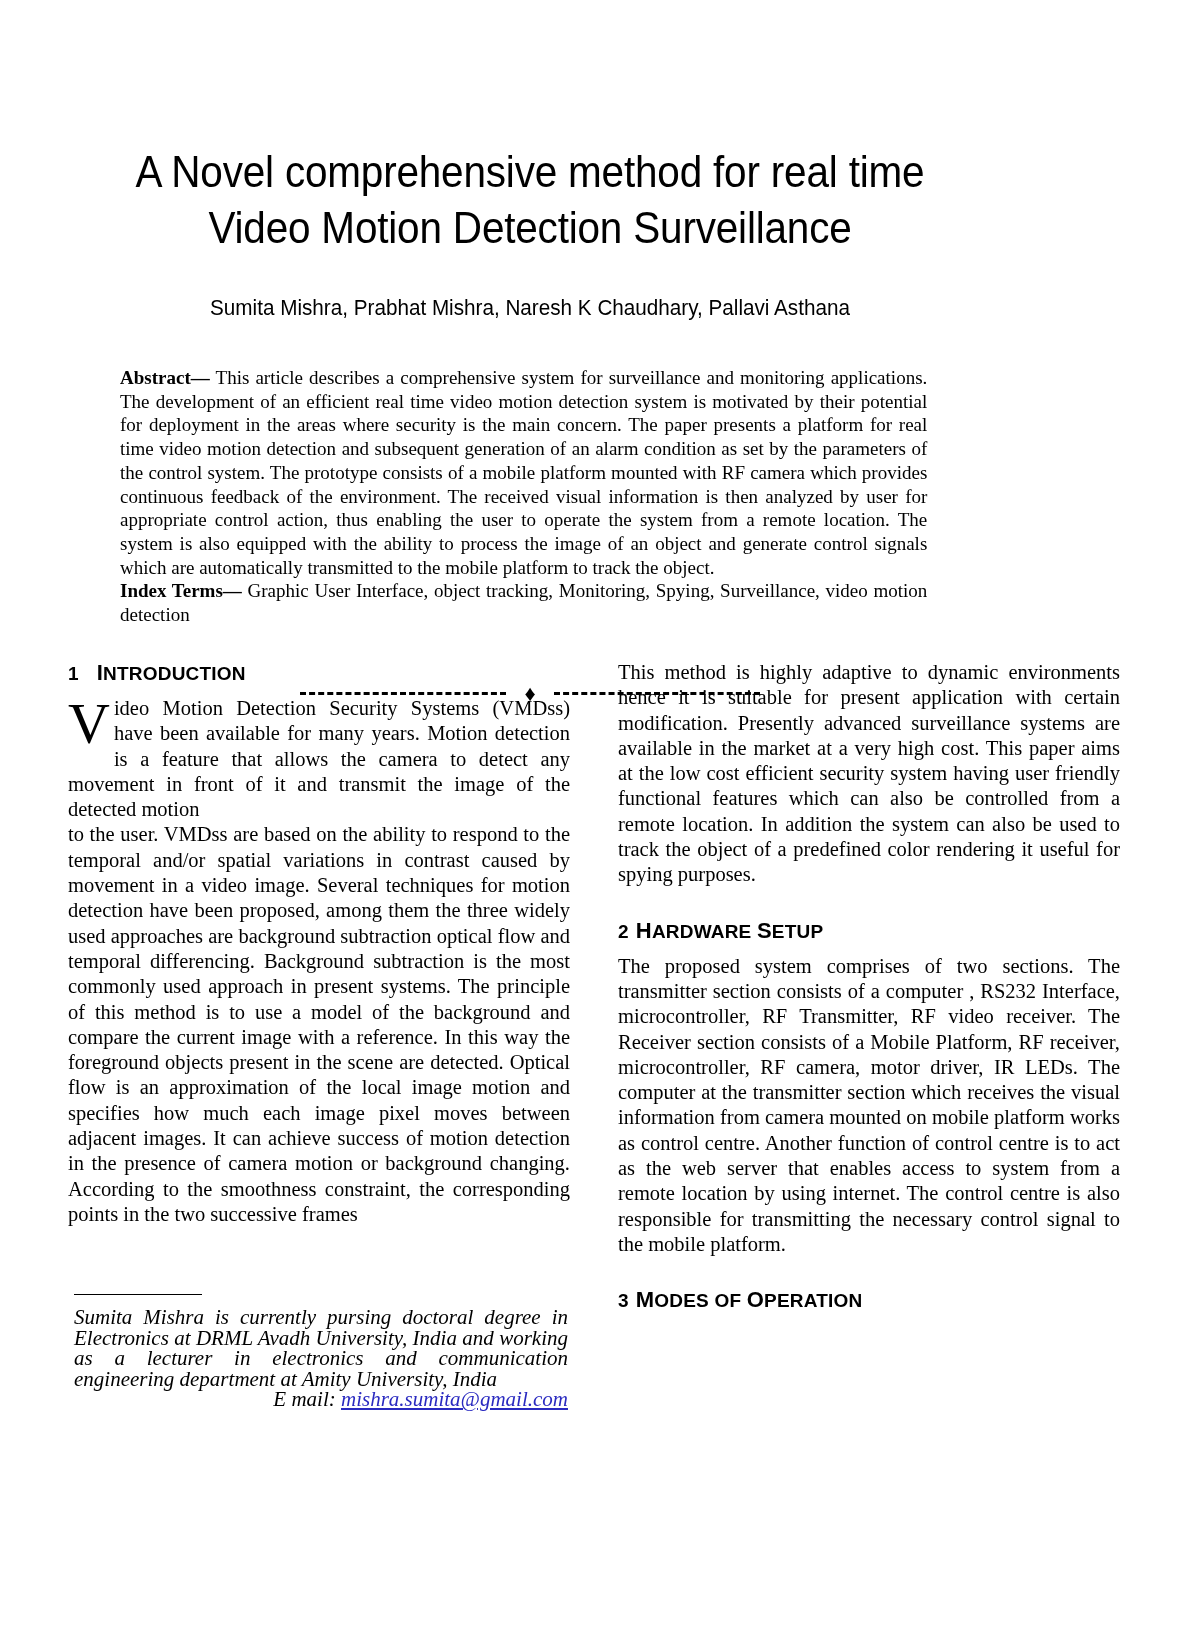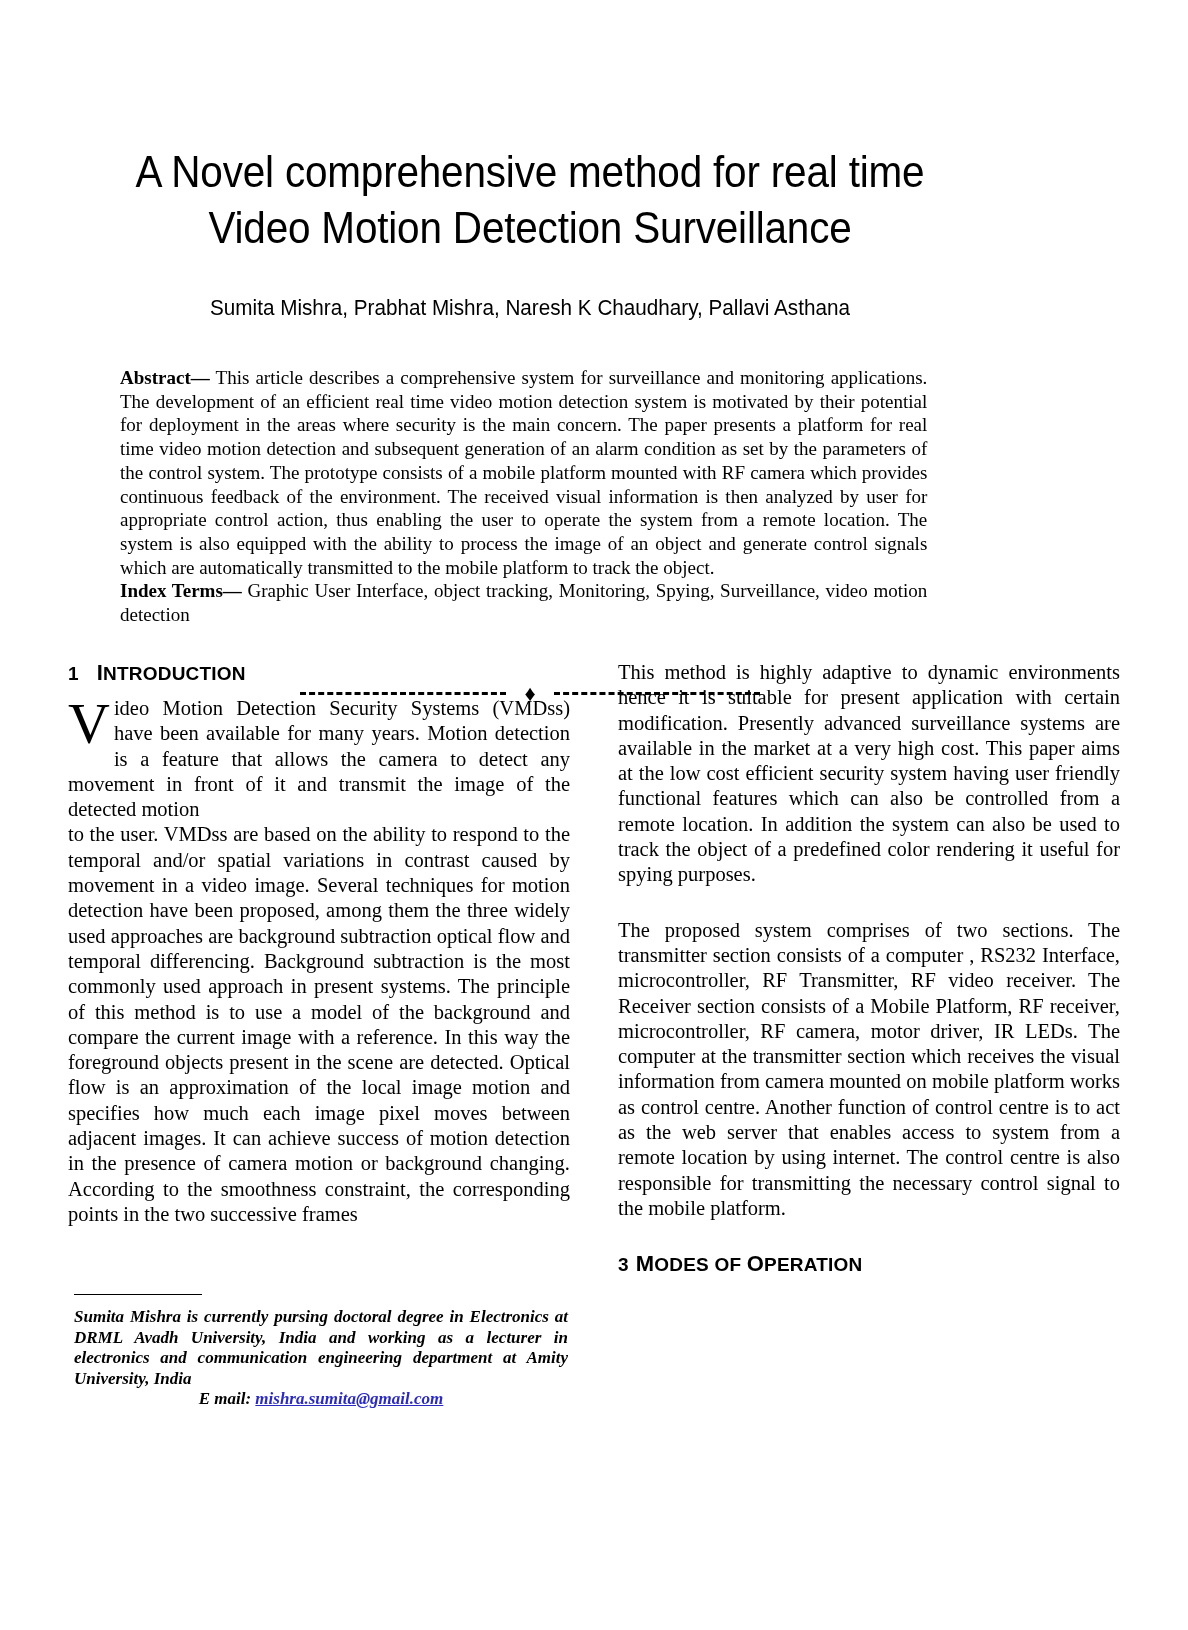--- a/index.html
+++ b/index.html
@@ -153,25 +153,24 @@
   }
   .footnote-rule {
     width: 128px;
     height: 0;
     border-top: 1px solid #000;
     margin: 0 0 12px 6px;
   }
   .footnote-text {
     font-family: "Liberation Serif", serif;
     font-style: italic;
-    font-size: 17px;
+    font-size: 21px;
     line-height: 20.5px;
     text-align: justify;
     margin: 0 16px 0 6px;
-    font-weight: bold;
   }
   .mail-link {
     color: #2a2ac0;
     text-decoration: underline;
     font-style: italic;
   }
 </style>
 </head>
 <body>
 
@@ -204,30 +203,33 @@
       <div class="dropcap-wrap">
         <span class="dropcap">V</span>
         <p class="body-p nomargin">ideo Motion Detection Security Systems (VMDss) have been available for many years. Motion detection is a feature that allows the camera to detect any movement in front of it and transmit the image of the detected motion</p>
       </div>
 
       <p class="body-p nomargin">to the user.  VMDss are based on the ability to respond to the temporal and/or spatial variations in contrast caused by movement in a video image. Several techniques for motion detection have been proposed, among them the three widely used approaches are background subtraction optical flow and temporal differencing. Background subtraction is the most commonly used approach in present systems. The principle of this method is to use a model of the background and compare the current image with a reference. In this way the foreground objects present in the scene are detected. Optical flow is an approximation of the local image motion and specifies how much each image pixel moves between adjacent images. It can achieve success of motion detection in the presence of camera motion or background changing. According to the smoothness constraint, the corresponding points in the two successive frames</p>
 
       <div class="footnote">
         <div class="footnote-rule"></div>
         <p class="footnote-text">Sumita Mishra is currently pursing doctoral degree in Electronics at DRML Avadh University, India and working as a lecturer in electronics and communication engineering department at Amity University, India</p>
-        <p class="footnote-text nojust" style="text-align:center"><span>E mail: </span><span class="mail-link">mishra.sumita@gmail.com</span></p>
+        <p class="footnote-text nojust" style="text-align:right"><span>E mail: </span><span class="mail-link">mishra.sumita@gmail.com</span></p>
       </div>
 
     </div>
 
     <div class="col">
       <p class="body-p nomargin"> This method is highly adaptive to dynamic environments hence it is suitable for present application with certain modification. Presently advanced surveillance systems are available in the market at a very high cost. This paper aims at the low cost efficient security system having user friendly functional features which can also be controlled from a remote location. In addition the system can also be used to track the object of a predefined color rendering it useful for spying purposes.</p>
 
       <div class="spacer-md"></div>
 
+      <div class="sec-head sec-head-tight">
+        <span class="num">2</span><span class="sc-first">H</span><span class="sc">ARDWARE</span><span class="sc">&nbsp;</span><span class="sc-first">S</span><span class="sc">ETUP</span>
+      </div>
 
       <p class="body-p nomargin">The proposed system comprises of two sections. The transmitter section consists of a computer , RS232 Interface, microcontroller, RF Transmitter, RF video receiver. The Receiver section consists of a Mobile Platform, RF receiver, microcontroller, RF camera, motor driver, IR LEDs. The computer at the transmitter section which receives the visual information from camera mounted on mobile platform works as control centre. Another function of control centre is to act as   the web server that enables access to system from a remote location by using internet. The control centre is also responsible for transmitting the necessary control signal to the mobile platform.</p>
 
       <div class="spacer-md"></div>
 
       <div class="sec-head sec-head-tight">
         <span class="num">3</span><span class="sc-first">M</span><span class="sc">ODES OF</span><span class="sc">&nbsp;</span><span class="sc-first">O</span><span class="sc">PERATION</span>
       </div>
     </div>
 

